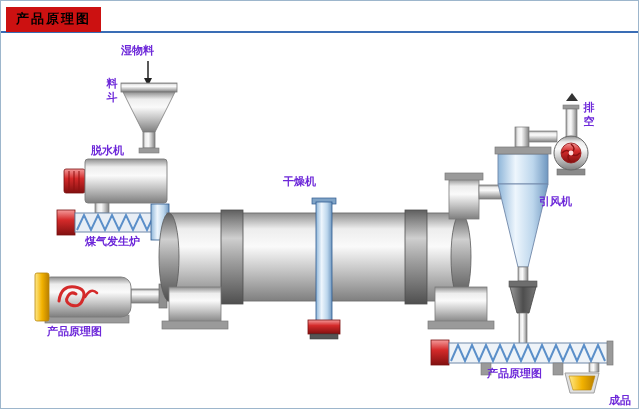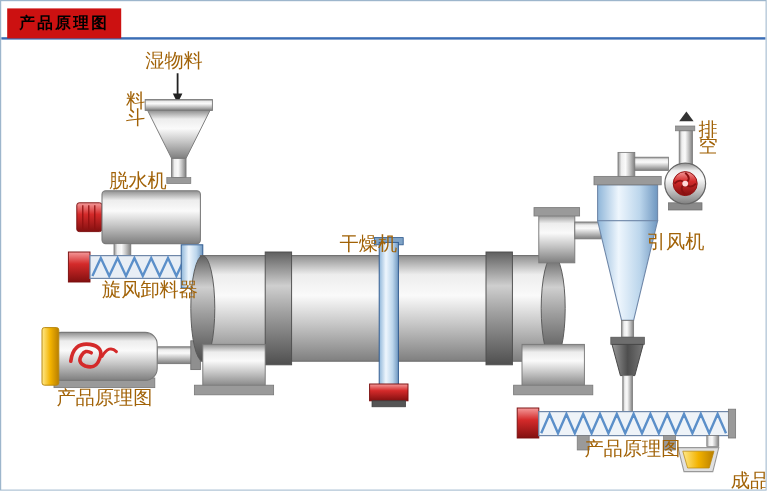--- a/index.html
+++ b/index.html
@@ -16,21 +16,21 @@
     padding:3px 10px 4px 10px;
   }
   .header-rule {
     position:absolute; left:0; top:30px; width:100%; height:2px;
     background:#3a6db5;
   }
   .canvas { position:absolute; left:0; top:0; width:639px; height:409px; }
   svg.draw { position:absolute; left:0; top:0; }
   .lbl {
     position:absolute; z-index:4;
-    font-size:16px; font-weight:normal; color:#a16207; line-height:14px;
+    font-size:11px; font-weight:bold; color:#6d28d9; line-height:14px;
     white-space:nowrap;
   }
   .lbl.v { white-space:normal; width:14px; word-break:break-all; text-align:center; }
   .lbl.wrap { white-space:normal; width:28px; word-break:break-all; }
 </style>
 </head>
 <body>
 
 <div class="page">
 
@@ -186,22 +186,22 @@
 
       <g>
         <polygon points="564,372 598,372 593,392 569,392" fill="#e0e0e0" stroke="#999" stroke-width="0.9"></polygon>
         <polygon points="568,375 594,375 590,389 572,389" fill="url(#yellow)" stroke="#b8860b" stroke-width="0.6"></polygon>
       </g>
     </svg>
 
     <div class="lbl" style="left:120px;top:43px">湿物料</div>
     <div class="lbl v" style="left:104px;top:76px">料斗</div>
     <div class="lbl" style="left:90px;top:143px">脱水机</div>
-    <div class="lbl" style="left:84px;top:234px">旋风卸料器</div>
+    <div class="lbl" style="left:84px;top:234px">煤气发生炉</div>
     <div class="lbl" style="left:46px;top:324px">产品原理图</div>
-    <div class="lbl" style="left:282px;top:195px">干燥机</div>
+    <div class="lbl" style="left:282px;top:174px">干燥机</div>
     <div class="lbl v" style="left:581px;top:100px">排空</div>
     <div class="lbl" style="left:538px;top:194px">引风机</div>
     <div class="lbl" style="left:486px;top:366px">产品原理图</div>
     <div class="lbl" style="left:608px;top:393px">成品</div>
 
   </div>
 </div>
 
 </body></html>

